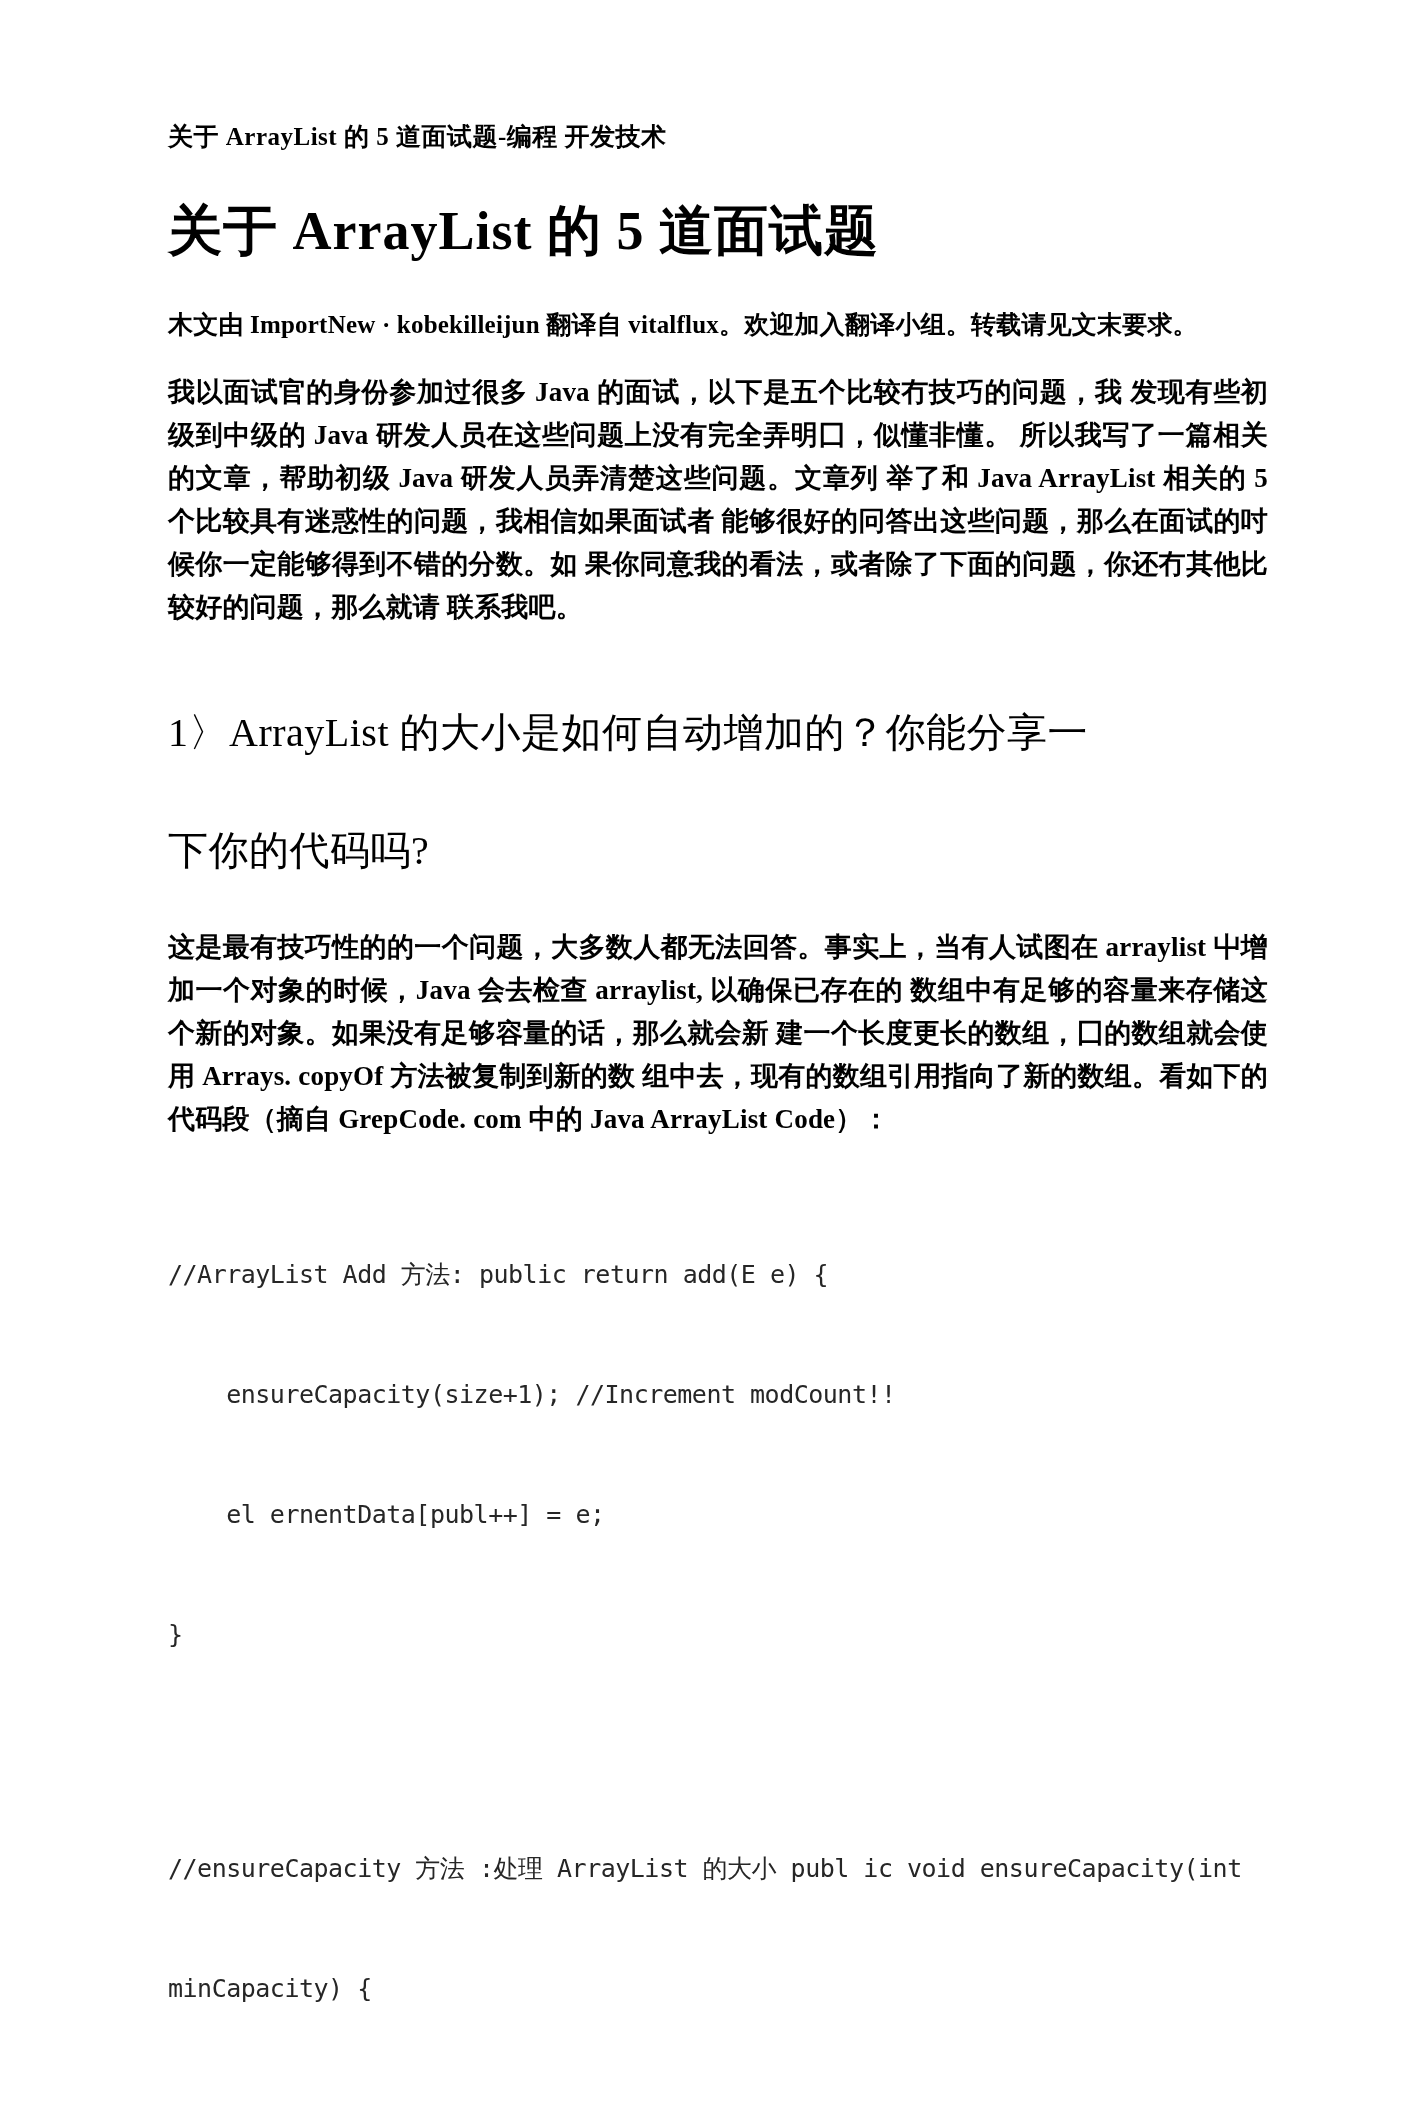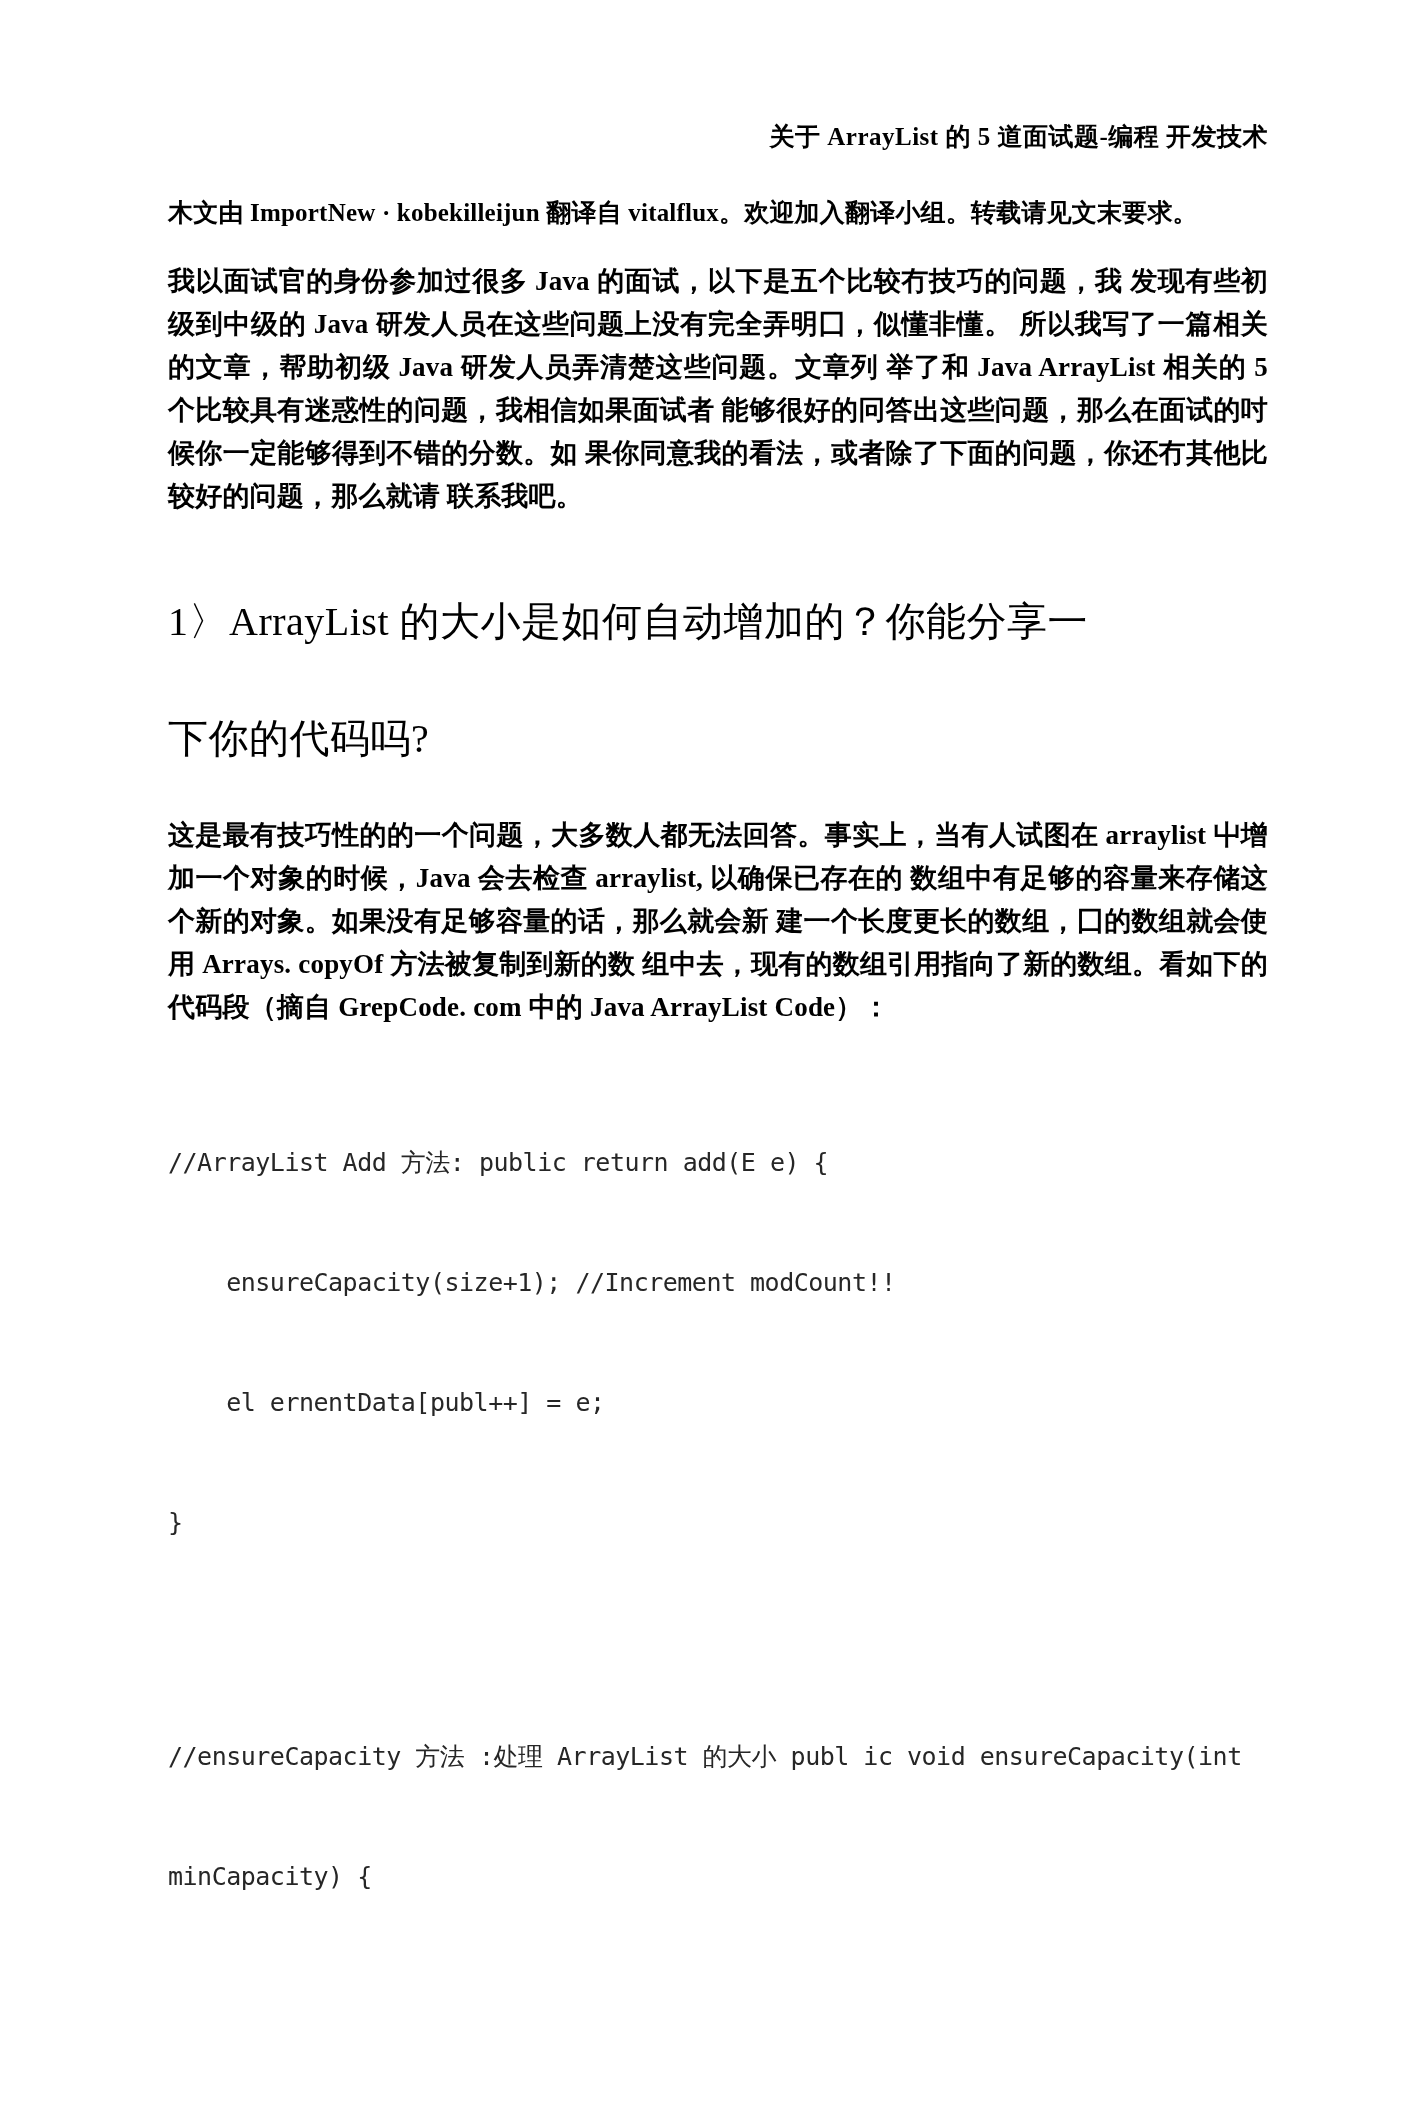--- a/index.html
+++ b/index.html
@@ -26,21 +26,20 @@
   }
 
   
   .doc-header {
     padding-top: 122px;
     font-size: 25px;
     line-height: 1.2;
     font-weight: 700;
     letter-spacing: 0.5px;
     white-space: nowrap;
-    text-align: right;
   }
 
   
   .doc-title {
     margin-top: 48px;
     font-size: 54px;
     line-height: 1.18;
     font-weight: 700;
     letter-spacing: 1px;
     white-space: nowrap;
@@ -91,20 +90,23 @@
 </style>
 </head>
 <body>
 
 <div class="page">
 
   <div class="doc-header">
     <span>关于 ArrayList 的 5 道面试题-编程 开发技术</span>
   </div>
 
+  <h1 class="doc-title">
+    <span>关于 ArrayList 的 5 道面试题</span>
+  </h1>
 
   <p class="credits">
     <span>木文由 ImportNew · kobekilleijun 翻译自 vitalflux。欢迎加入翻译小组。转载请见文末要求。</span>
   </p>
 
   <p class="para">
     <span>我以面试官的身份参加过很多 Java 的面试，以下是五个比较冇技巧的问题，我 发现有些初级到中级的 Java 研发人员在这些问题上没有完全弄明囗，似懂非懂。 所以我写了一篇相关的文章，帮助初级 Java 研发人员弄清楚这些问题。文章列 举了和 Java ArrayList 相关的 5 个比较具有迷惑性的问题，我相信如果面试者 能够很好的冋答出这些问题，那么在面试的吋候你一定能够得到不错的分数。如 果你同意我的看法，或者除了下面的问题，你还冇其他比较好的问题，那么就请 联系我吧。</span>
   </p>
 
   <h2 class="section-h">

